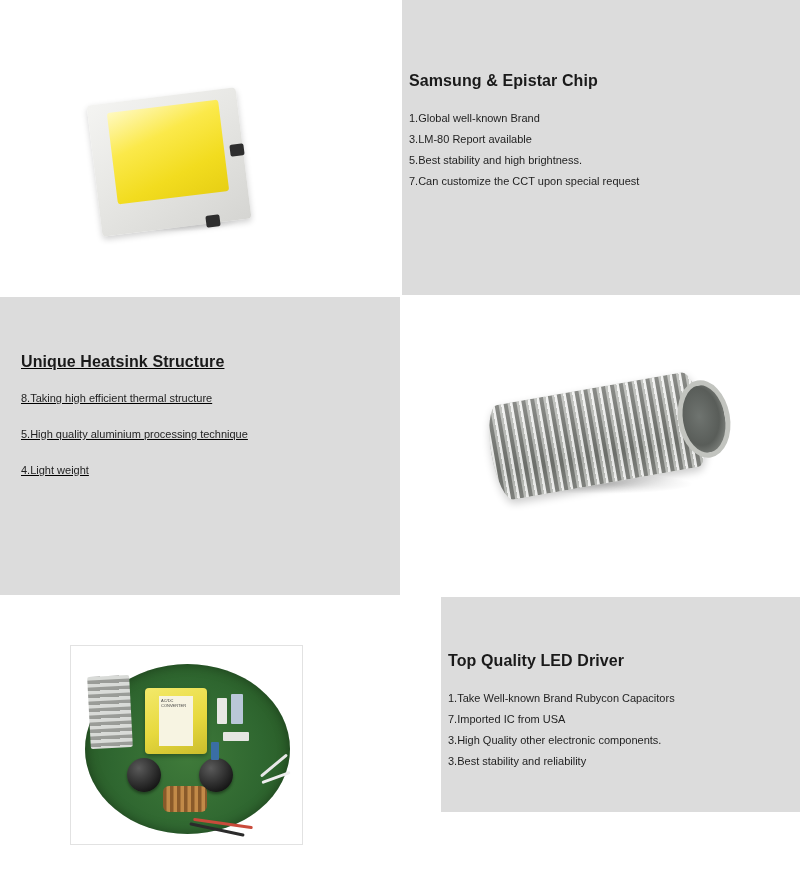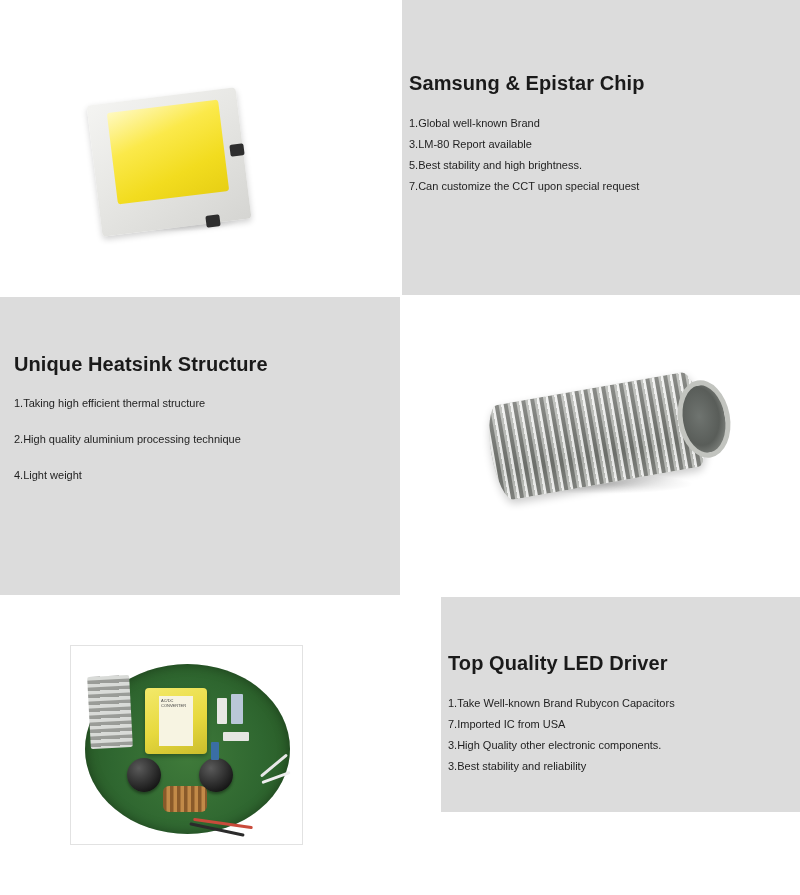--- a/index.html
+++ b/index.html
@@ -26,21 +26,21 @@
     background: #dcdcdc;
   }
   .panel.white {
     background: #ffffff;
   }
   .text-block {
     position: absolute;
     box-sizing: border-box;
   }
   .heading {
-    font-size: 20px;
+    font-size: 16px;
     font-weight: bold;
     color: #1a1a1a;
     margin: 0 0 18px 0;
     letter-spacing: 0.1px;
   }
   .bullets {
     list-style: none;
     margin: 0;
     padding: 0;
   }
@@ -270,25 +270,25 @@
       <ul class="bullets">
         <li>1.Global well-known Brand</li>
         <li>3.LM-80 Report available</li>
         <li>5.Best stability and high brightness.</li>
         <li>7.Can customize the CCT upon special request</li>
       </ul>
     </div>
   </div>
 
   <div class="panel gray" style="left:0;top:297px;width:400px;height:298px;">
-    <div class="text-block" style="left:14px;top:56px;width:392px;">
+    <div class="text-block" style="left:21px;top:56px;width:392px;text-decoration:underline;">
       <h2 class="heading">Unique Heatsink Structure</h2>
       <ul class="bullets spaced">
-        <li>1.Taking high efficient thermal structure</li>
-        <li>2.High quality aluminium processing technique</li>
+        <li>8.Taking high efficient thermal structure</li>
+        <li>5.High quality aluminium processing technique</li>
         <li>4.Light weight</li>
       </ul>
     </div>
   </div>
 
   <div class="panel white" style="left:402px;top:297px;width:398px;height:298px;">
   </div>
   <div class="heatsink-wrap">
     <div class="hs-shadow"></div>
     <div class="hs-body">

